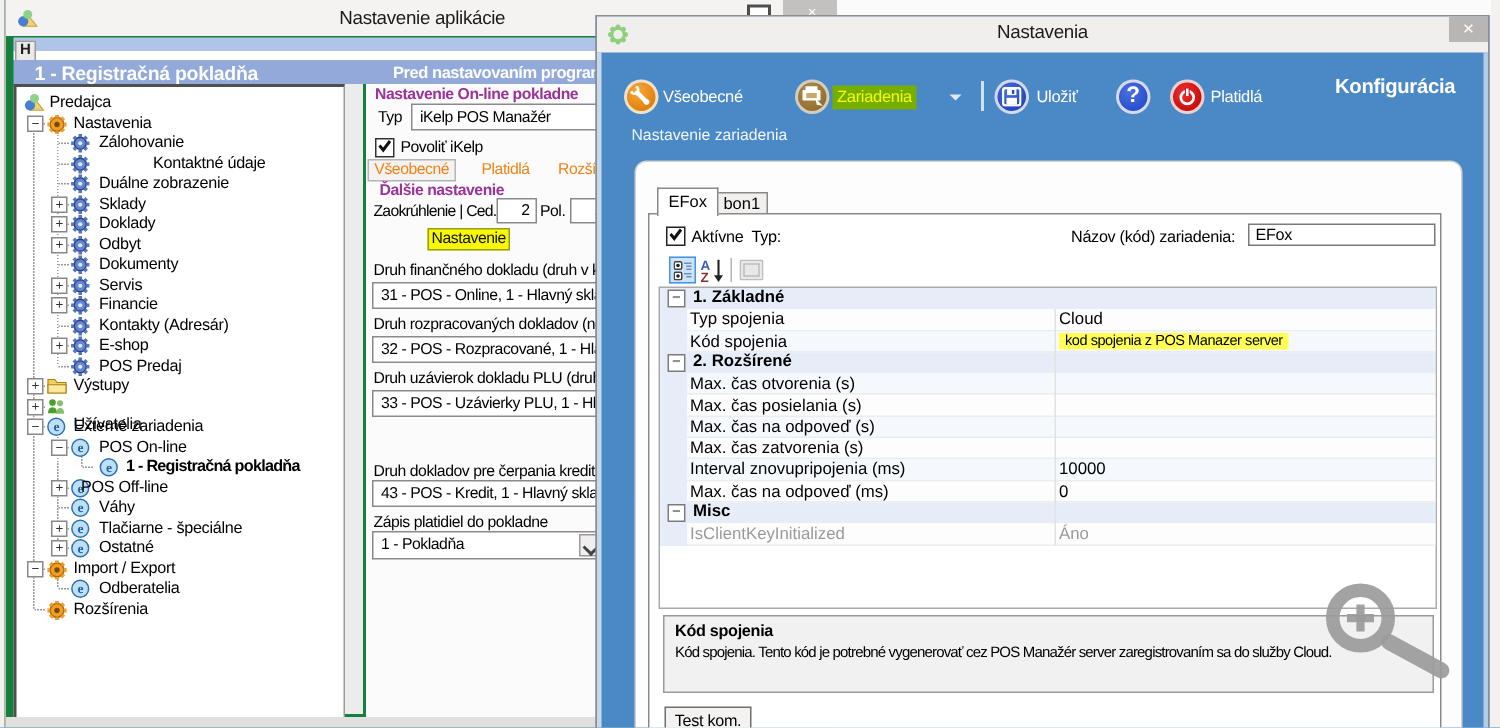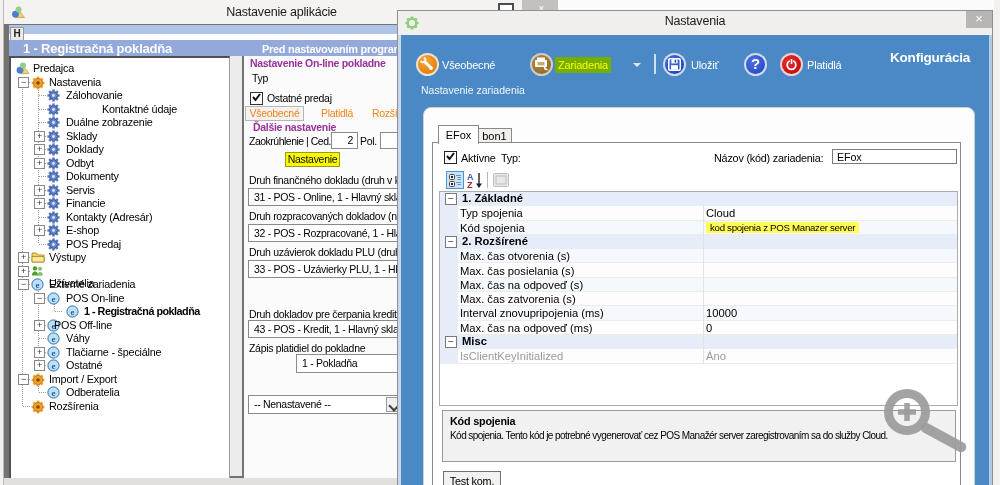--- a/index.html
+++ b/index.html
@@ -3,21 +3,21 @@
 <style>
   html,body{margin:0;padding:0;}
   body{width:1000px;height:485px;position:relative;overflow:hidden;
        font-family:"Liberation Sans",sans-serif;background:#f3f1f0;font-size:11px;color:#000;}
   .abs{position:absolute;white-space:nowrap;}
   .bold{font-weight:bold;}
 </style>
 </head>
 <body>
 
-<div class="abs" id="bgwin" style="left:3px;top:0;width:555px;height:485px;background:#737373;border-left:1px solid #bcb9b7;">
+<div class="abs" id="bgwin" style="left:3px;top:0;width:555px;height:485px;background:#15803d;border-left:1px solid #bcb9b7;">
 
   <div class="abs" style="left:0;top:0;width:555px;height:24px;background:#f5f3f2;">
     <svg class="abs" style="left:7px;top:6px;" width="15" height="13" viewBox="0 0 14 13">
       <path d="M7.5 4.5 L13 11.5 L4 11.5 Z" fill="#eed27a" stroke="#c8a23a" stroke-width="0.8"></path>
       <circle cx="4" cy="8.2" r="3.4" fill="#4a7fd0"></circle>
       <circle cx="7" cy="3.6" r="3" fill="#8fd08a"></circle>
     </svg>
     <div class="abs" style="left:0;top:5px;width:555px;text-align:center;font-size:12.5px;color:#1a1a1a;letter-spacing:-0.2px;">Nastavenie aplikácie</div>
   </div>
 
@@ -364,25 +364,26 @@
           </svg></div>
         <div class="abs" style="left:47px;top:339px;white-space:nowrap;">Rozšírenia</div>
       </div>
   </div>
 
   <div class="abs" style="left:226px;top:56px;width:12px;height:420px;background:#ececec;"></div>
 
   <div class="abs" style="left:240px;top:56px;width:315px;height:422px;background:#fbfbfb;font-size:10.5px;letter-spacing:-0.3px;">
     <div class="abs bold" style="left:6px;top:1px;color:#993299;">Nastavenie On-line pokladne</div>
     <div class="abs" style="left:8px;top:16px;">Typ</div>
+    <div class="abs" style="left:30px;top:13px;width:180px;height:16px;border:1px solid #8a8a8a;background:#fff;line-height:16px;padding-left:5px;overflow:hidden;">iKelp POS Manažér</div>
     <div class="abs" style="left:6px;top:36px;width:11px;height:11px;border:1px solid #333;background:#fff;"></div>
     <svg class="abs" style="left:7px;top:36px;" width="11" height="11">
         <path d="M2 5 L4.5 8 L9 2" stroke="#111" stroke-width="2" fill="none"></path>
       </svg>
-    <div class="abs" style="left:23px;top:36px;">Ostatné predaj</div>
+    <div class="abs" style="left:23px;top:36px;">Povoliť iKelp</div>
 
     <div class="abs" style="left:1px;top:50px;width:57px;height:13px;border:1px solid #b5b5b5;background:#f4f3f2;color:#ef8318;text-align:center;line-height:13px;">Všeobecné</div>
     <div class="abs" style="left:77px;top:51px;color:#ef8318;">Platidlá</div>
     <div class="abs" style="left:128px;top:51px;color:#ef8318;">Rozšírené</div>
 
     <div class="abs bold" style="left:9px;top:65px;color:#993299;">Ďalšie nastavenie</div>
     <div class="abs" style="left:5px;top:79px;letter-spacing:-0.5px;">Zaokrúhlenie | Ced.</div>
     <div class="abs" style="left:87px;top:76px;width:21px;height:15px;border:1px solid #8a8a8a;background:#fff;text-align:right;line-height:15px;padding-right:4px;">2</div>
     <div class="abs" style="left:116px;top:79px;">Pol.</div>
     <div class="abs" style="left:136px;top:76px;width:21px;height:15px;border:1px solid #8a8a8a;background:#fff;text-align:right;line-height:15px;padding-right:4px;">2</div>
@@ -393,22 +394,21 @@
     <div class="abs" style="left:4px;top:132px;width:170px;height:16px;border:1px solid #8a8a8a;background:#fff;line-height:16px;padding-left:5px;overflow:hidden;">31 - POS - Online, 1 - Hlavný sklad</div>
     <div class="abs" style="left:5px;top:154px;">Druh rozpracovaných dokladov (nev</div>
     <div class="abs" style="left:4px;top:168px;width:170px;height:16px;border:1px solid #8a8a8a;background:#fff;line-height:16px;padding-left:5px;overflow:hidden;">32 - POS - Rozpracované, 1 - Hlavn</div>
     <div class="abs" style="left:5px;top:190px;">Druh uzávierok dokladu PLU (druh v</div>
     <div class="abs" style="left:4px;top:204px;width:170px;height:16px;border:1px solid #8a8a8a;background:#fff;line-height:16px;padding-left:5px;overflow:hidden;">33 - POS - Uzávierky PLU, 1 - Hlavn</div>
 
     <div class="abs" style="left:5px;top:252px;">Druh dokladov pre čerpania kreditu z</div>
     <div class="abs" style="left:4px;top:264px;width:170px;height:16px;border:1px solid #8a8a8a;background:#fff;line-height:16px;padding-left:5px;overflow:hidden;">43 - POS - Kredit, 1 - Hlavný sklad</div>
     <div class="abs" style="left:5px;top:286px;">Zápis platidiel do pokladne</div>
 
-    <div class="combo abs" style="left:4px;top:298px;margin-left:48px;">1 - Pokladňa</div>
-    <div class="combo abs" style="left:4px;top:339px;">-- Nenastavené --</div>
+    <div class="combo abs" style="left:4px;top:298px;">1 - Pokladňa</div>
   </div>
   <div class="abs" style="left:0;top:478px;width:555px;height:7px;background:#e2e0de;"></div>
 </div>
 
 <style>
 .combo{width:150px;height:17px;border:1px solid #8a8a8a;background:#fff;line-height:17px;padding-left:5px;}
 .combo::after{content:"";position:absolute;right:1px;top:1px;width:15px;height:13px;background:#f0efee;border:1px solid #9a9a9a;}
 .combo::before{content:"";position:absolute;right:6px;top:6px;width:6px;height:6px;border-left:2px solid #444;border-bottom:2px solid #444;transform:rotate(-45deg);z-index:2;}
 </style>
 

